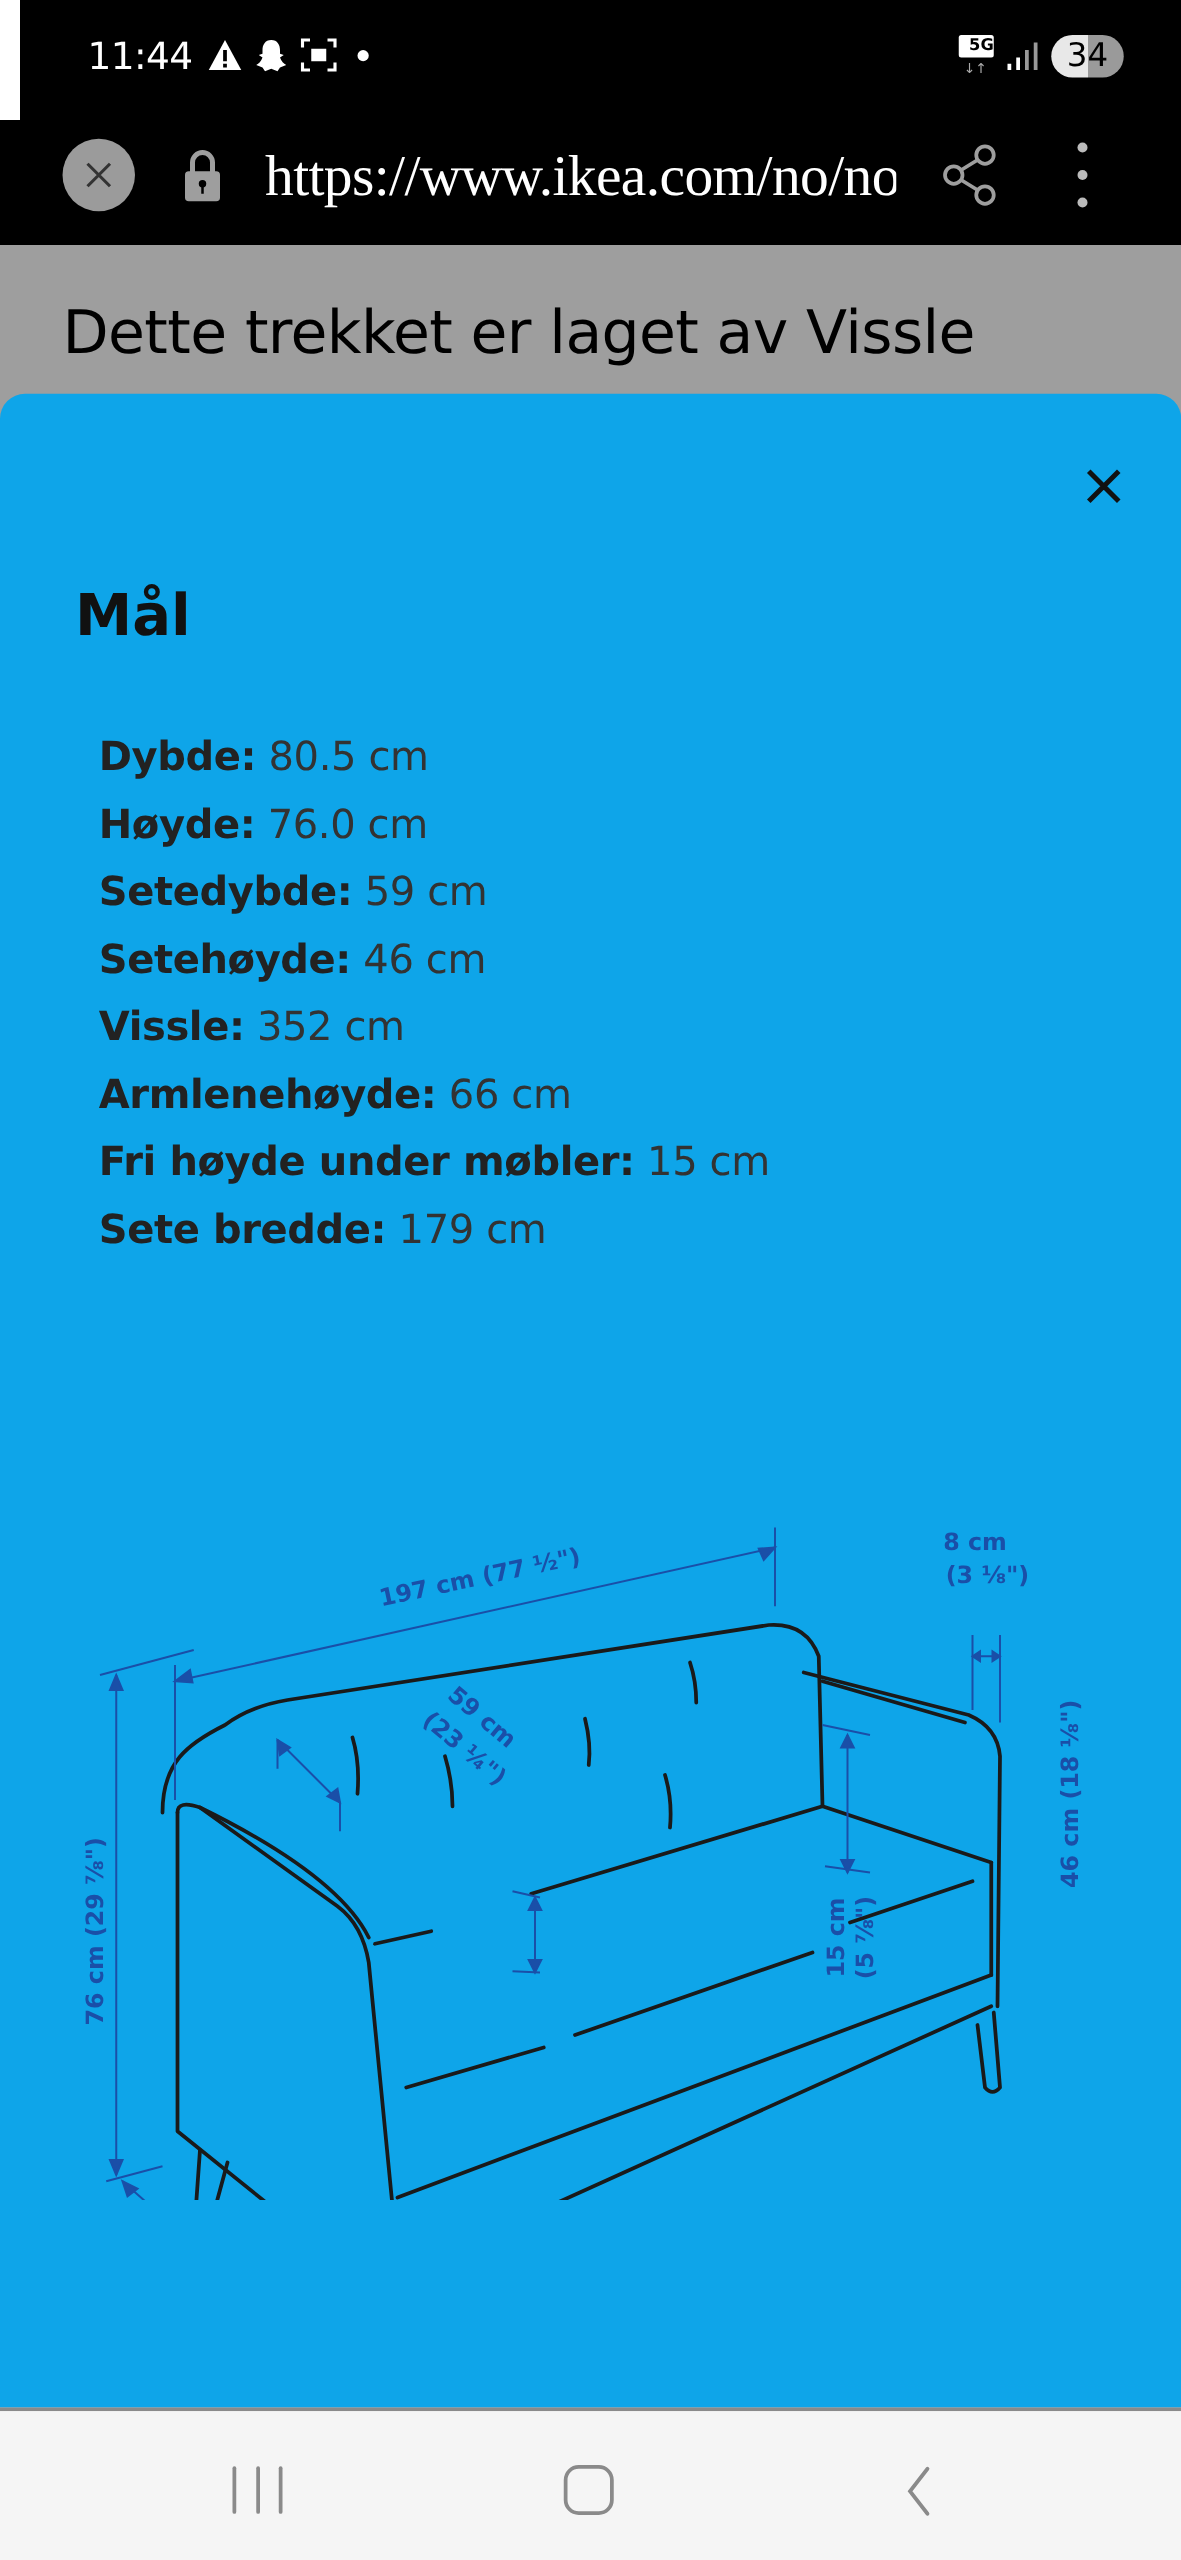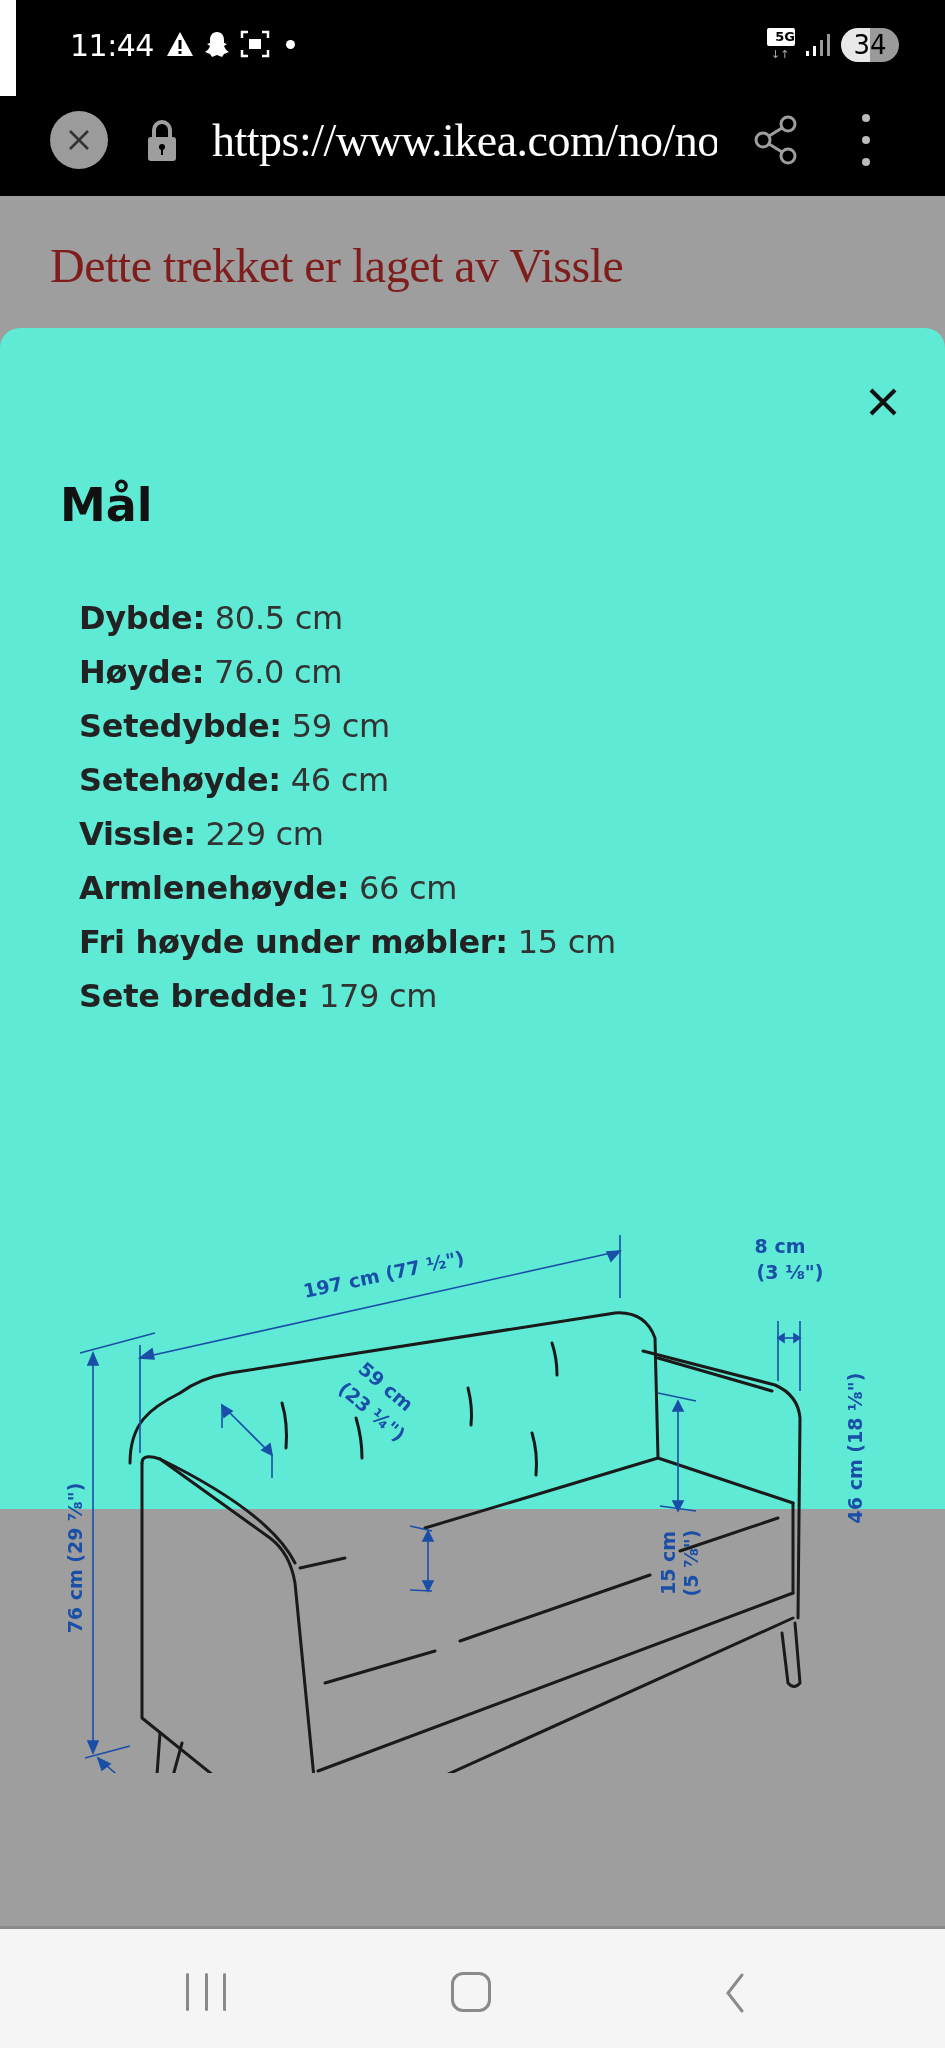--- a/index.html
+++ b/index.html
@@ -20,24 +20,24 @@
   .url-bar { position: absolute; top: 96px; left: 0; width: 945px; height: 100px; background: #000; color: #fff; }
   .close-tab-btn { position: absolute; left: 50px; top: 15px; width: 58px; height: 58px; border-radius: 50%; background: #9b9b9b; display: flex; align-items: center; justify-content: center; }
   .lock-icon { position: absolute; left: 146px; top: 22px; width: 32px; height: 44px; }
   .url-text { position: absolute; left: 212px; top: 18px; font-size: 46px; color: #fff; white-space: nowrap; width: 505px; overflow: hidden; font-family: Liberation Serif, serif; letter-spacing: -0.5px; }
   .share-btn { position: absolute; left: 752px; top: 18px; width: 48px; height: 52px; }
   .menu-btn { position: absolute; left: 858px; top: 18px; width: 16px; height: 52px; display: flex; flex-direction: column; justify-content: space-between; align-items: center; }
   .menu-btn span { width: 8px; height: 8px; border-radius: 50%; background: #bbb; }
 
   
   .backdrop { position: absolute; top: 196px; left: 0; width: 945px; height: 1730px; background: #9e9e9e; }
-  .backdrop-text { position: absolute; left: 50px; top: 42px; font-size: 48px; color: #7f1d1d; white-space: nowrap; letter-spacing: -0.5px; font-family: Liberation Serif, serif; }
-
-  
-  .sheet { position: absolute; top: 328px; left: 0; width: 945px; height: 1181px; background: #5eead4; border-radius: 20px 20px 0 0; }
+  .backdrop-text { position: absolute; left: 50px; top: 42px; font-size: 48px; color: #000000; white-space: nowrap; letter-spacing: -0.5px; }
+
+  
+  .sheet { position: absolute; top: 315px; left: 0; width: 945px; height: 1611px; background: #0ea5e9; border-radius: 20px 20px 0 0; }
   .sheet-close { position: absolute; right: 40px; top: 52px; width: 44px; height: 44px; }
   .sheet-title { position: absolute; left: 60px; top: 150px; font-size: 46px; font-weight: bold; color: #111; }
   .dims-list { position: absolute; left: 59px; top: 263px; list-style: none; }
   .dims-list li { font-size: 32px; color: #333; height: 54px; line-height: 54px; white-space: nowrap; letter-spacing: -0.3px; margin-left: 20px; }
   .dims-list li b { font-weight: bold; color: #222; }
 
   .diagram { position: absolute; left: 60px; top: 885px; width: 840px; height: 560px; }
   .diagram svg text { font-family: "DejaVu Sans", "Liberation Sans", sans-serif; font-weight: bold; fill: #1a4fa8; font-size: 19px; }
 
   
@@ -117,21 +117,21 @@
   <svg class="sheet-close" viewBox="0 0 44 44">
       <path d="M10 10 L34 34 M34 10 L10 34" stroke="#111" stroke-width="4"></path>
     </svg>
   <h1 class="sheet-title">Mål</h1>
 
   <ul class="dims-list">
     <li><b>Dybde:</b> <span>80.5 cm</span></li>
     <li><b>Høyde:</b> <span>76.0 cm</span></li>
     <li><b>Setedybde:</b> <span>59 cm</span></li>
     <li><b>Setehøyde:</b> <span>46 cm</span></li>
-    <li><b>Vissle:</b> <span>229 cm</span></li>
+    <li><b>Vissle:</b> <span>352 cm</span></li>
     <li><b>Armlenehøyde:</b> <span>66 cm</span></li>
     <li><b>Fri høyde under møbler:</b> <span>15 cm</span></li>
     <li><b>Sete bredde:</b> <span>179 cm</span></li>
   </ul>
 
   <div class="diagram">
     <svg width="840" height="560" viewBox="0 0 840 560">
       <g stroke="#1a1a1a" stroke-width="3" fill="none" stroke-linecap="round" stroke-linejoin="round">
 
         <path d="M120 180 C90 195 70 210 70 250 M120 180 Q140 165 170 160 L555 100 Q585 98 595 125 L598 245"></path>

